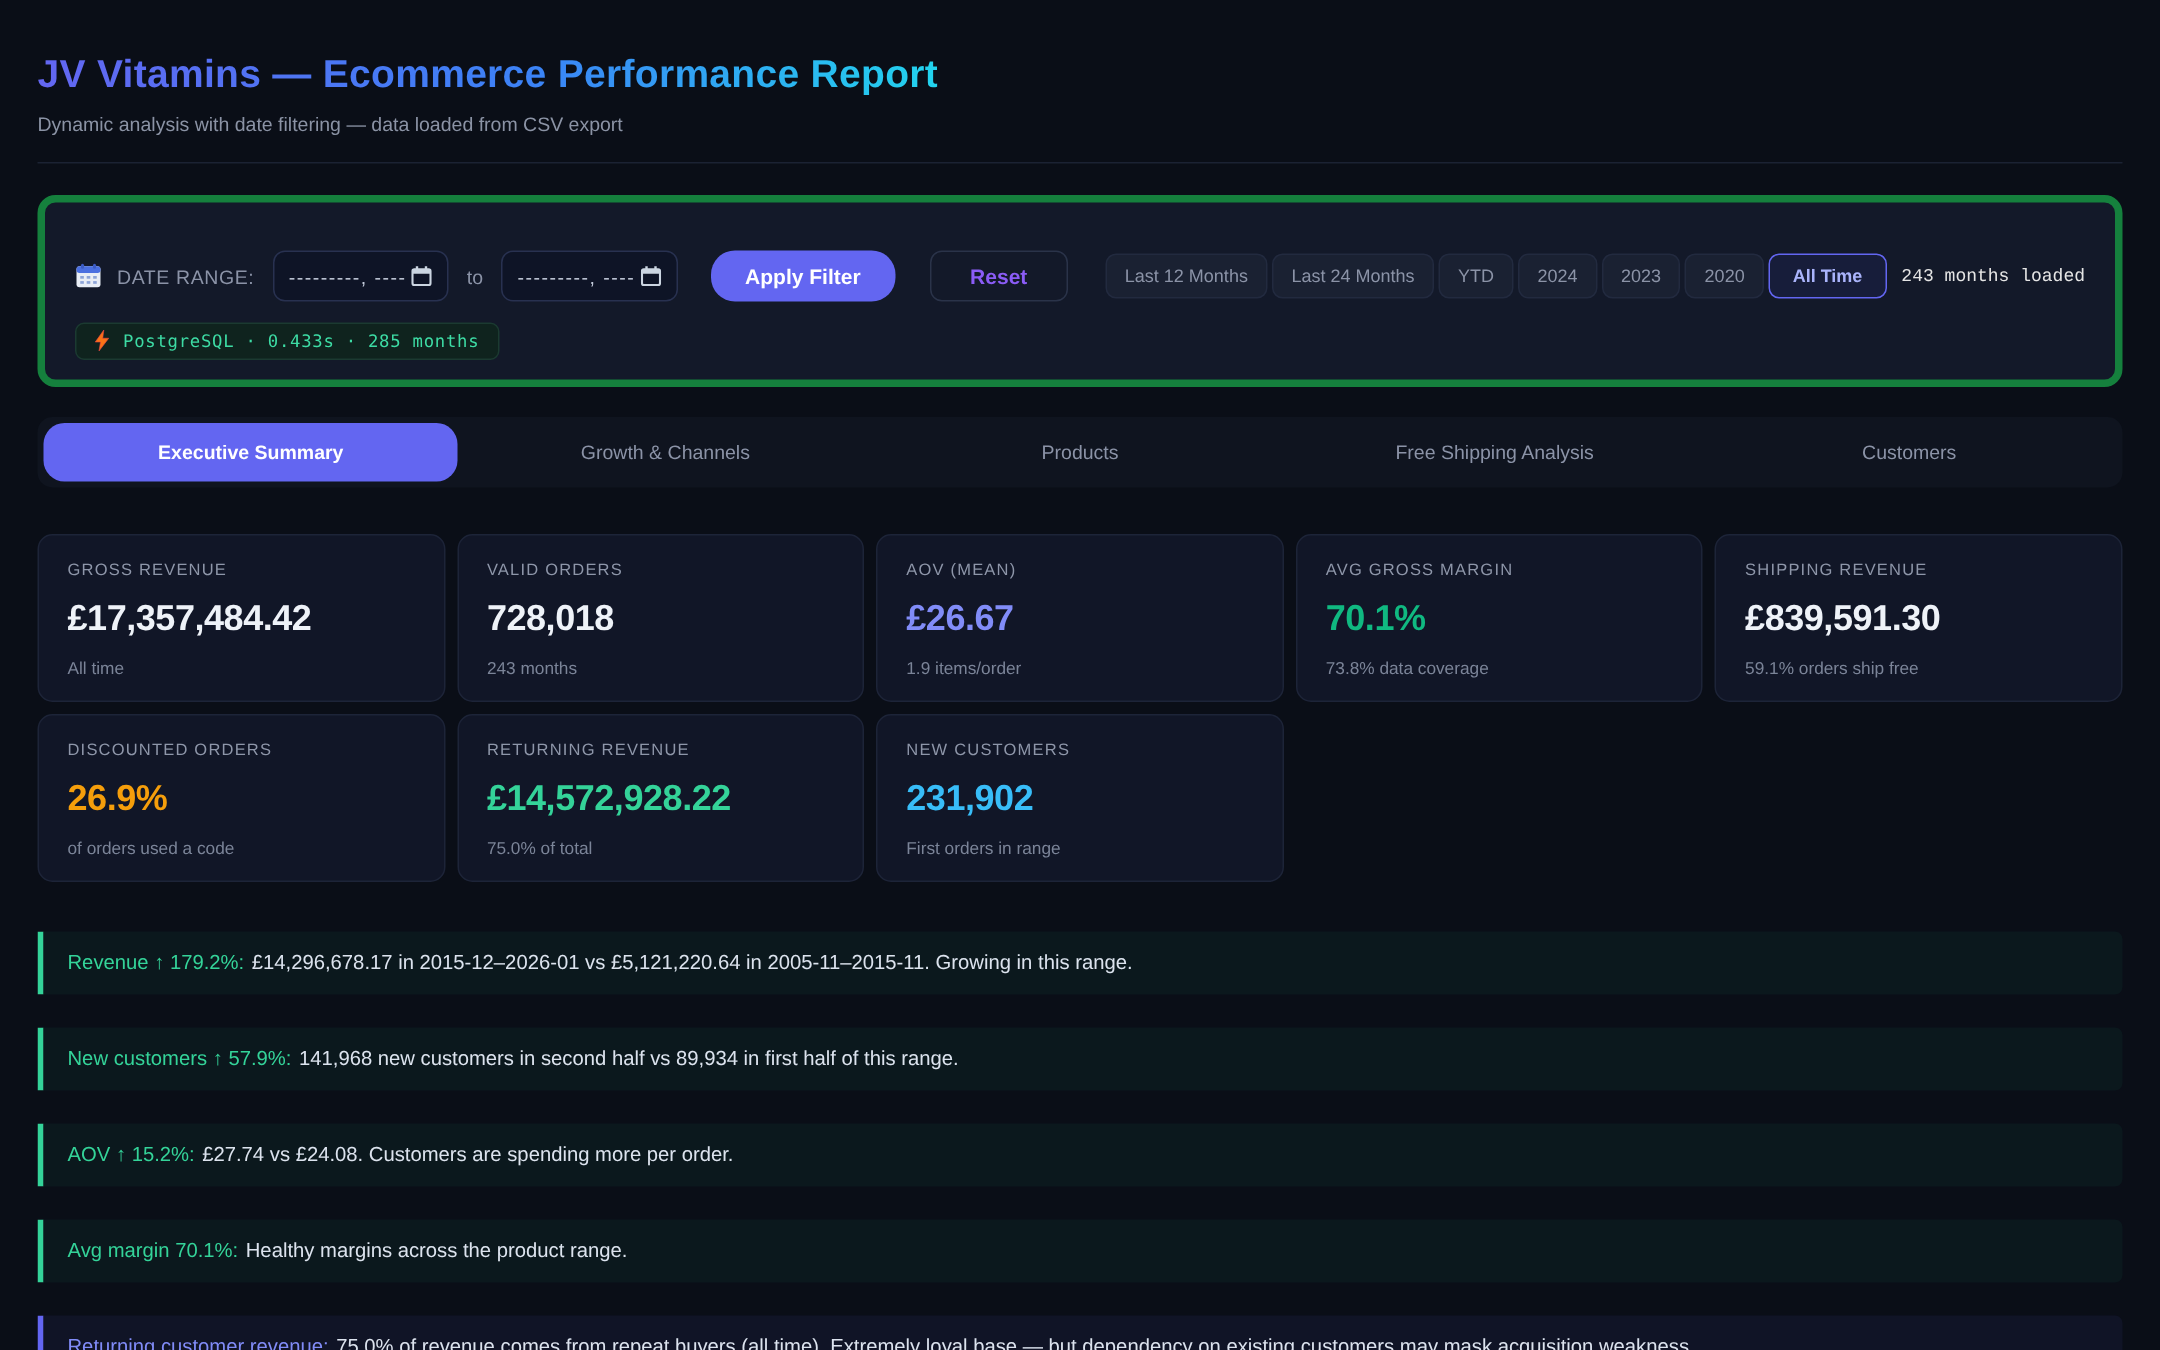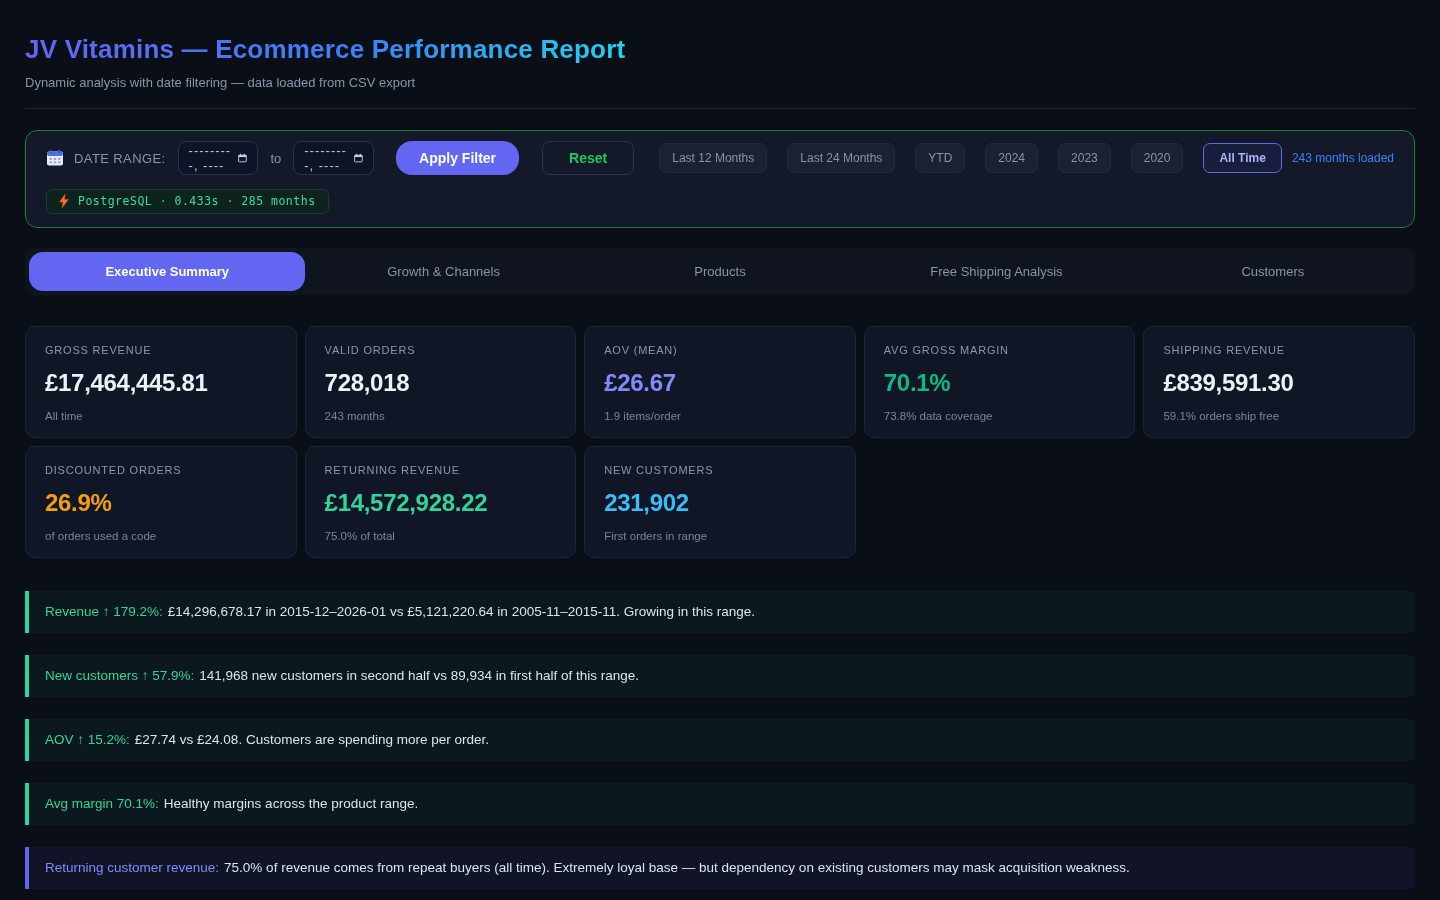--- a/index.html
+++ b/index.html
@@ -22,54 +22,54 @@
     background: linear-gradient(90deg, var(--accent) 0%, #3b82f6 55%, var(--title-cyan) 100%);
     -webkit-background-clip: text; background-clip: text;
     -webkit-text-fill-color: transparent; color: transparent;
     display: inline-block;
   }
   .subtitle { margin-top: 11px; font-size: 13px; color: #8b93a5; }
   .header-meta { text-align: right; font-size: 12px; line-height: 19px; color: #8b93a5; padding-top: 7px; }
 
   
   .filter-bar {
-    margin-top: 21px; background: #131929; border: 1px solid #15803d;
-    border-radius: 12px; padding: 10px 20px 13px;
+    margin-top: 21px; background: #131929; border: 5px solid #15803d;
+    border-radius: 12px; padding: 32px 20px 13px;
   }
   .filter-row { display: flex; align-items: center; gap: 10px; }
   .cal-emoji { width: 18px; height: 18px; flex: 0 0 auto; }
   .filter-label { font-size: 13px; color: #8b93a7; letter-spacing: .4px; margin-right: 2px; white-space: nowrap; }
   .date-input {
     width: 152px; height: 34px; background: #0e1426; border: 1px solid #283150;
     border-radius: 8px; display: flex; align-items: center; justify-content: space-between;
     padding: 0 10px; color: #c3cbda; font-size: 13px; letter-spacing: 1px; cursor: pointer;
   }
   .date-input svg { width: 14px; height: 14px; }
   .to-label { font-size: 13px; color: #8b93a7; padding: 0 2px; }
   .btn-apply {
     margin-left: 12px; background: var(--accent); color: #fff; border: none;
     font-family: inherit; font-size: 14px; font-weight: 700; padding: 9px 23px;
     border-radius: 16px; cursor: pointer; white-space: nowrap;
   }
   .btn-reset {
-    margin-left: 13px; background: transparent; color: #22c55e; border: 1px solid #2a3349;
+    margin-left: 13px; background: transparent; color: #8b5cf6; border: 1px solid #2a3349;
     font-family: inherit; font-size: 14px; font-weight: 700; padding: 8px 26px;
     border-radius: 8px; cursor: pointer;
   }
-  .pills { display: flex; gap: 20px; margin-left: 15px; }
+  .pills { display: flex; gap: 3px; margin-left: 15px; }
   .pill {
     background: #1a2132; border: 1px solid #222a3f; color: #8b93a7;
     font-family: inherit; font-size: 12px; padding: 7px 12px; border-radius: 7px;
     cursor: pointer; white-space: nowrap;
   }
   .pill--active {
     background: #171d3a; border: 1px solid var(--accent);
     color: #aab4fb; font-weight: 700; padding: 7px 15px;
   }
-  .months-loaded { margin-left: auto; font-size: 12px; color: #3b82f6; white-space: nowrap; }
+  .months-loaded { margin-left: auto; font-size: 12px; color: #e5e5e5; white-space: nowrap; font-family: Liberation Mono, monospace; }
   .query-badge {
     margin-top: 14px; display: inline-flex; align-items: center; gap: 9px;
     background: #0f231e; border: 1px solid #1b3a31; border-radius: 6px;
     padding: 4px 12px 5px;
     font-family: "DejaVu Sans Mono", monospace; font-size: 11.5px; color: #3ddba4;
     letter-spacing: .5px;
   }
   .query-badge svg { width: 10px; height: 14px; }
 
   
@@ -194,21 +194,21 @@
     <button class="tab tab--active">Executive Summary</button>
     <button class="tab">Growth &amp; Channels</button>
     <button class="tab">Products</button>
     <button class="tab">Free Shipping Analysis</button>
     <button class="tab">Customers</button>
   </div>
 
   <div class="kpi-grid">
     <div class="kpi-card">
       <div class="kpi-label">GROSS REVENUE</div>
-      <div class="kpi-value">£17,464,445.81</div>
+      <div class="kpi-value">£17,357,484.42</div>
       <div class="kpi-sub">All time</div>
     </div>
     <div class="kpi-card">
       <div class="kpi-label">VALID ORDERS</div>
       <div class="kpi-value">728,018</div>
       <div class="kpi-sub">243 months</div>
     </div>
     <div class="kpi-card">
       <div class="kpi-label">AOV (MEAN)</div>
       <div class="kpi-value v-purple">£26.67</div>

